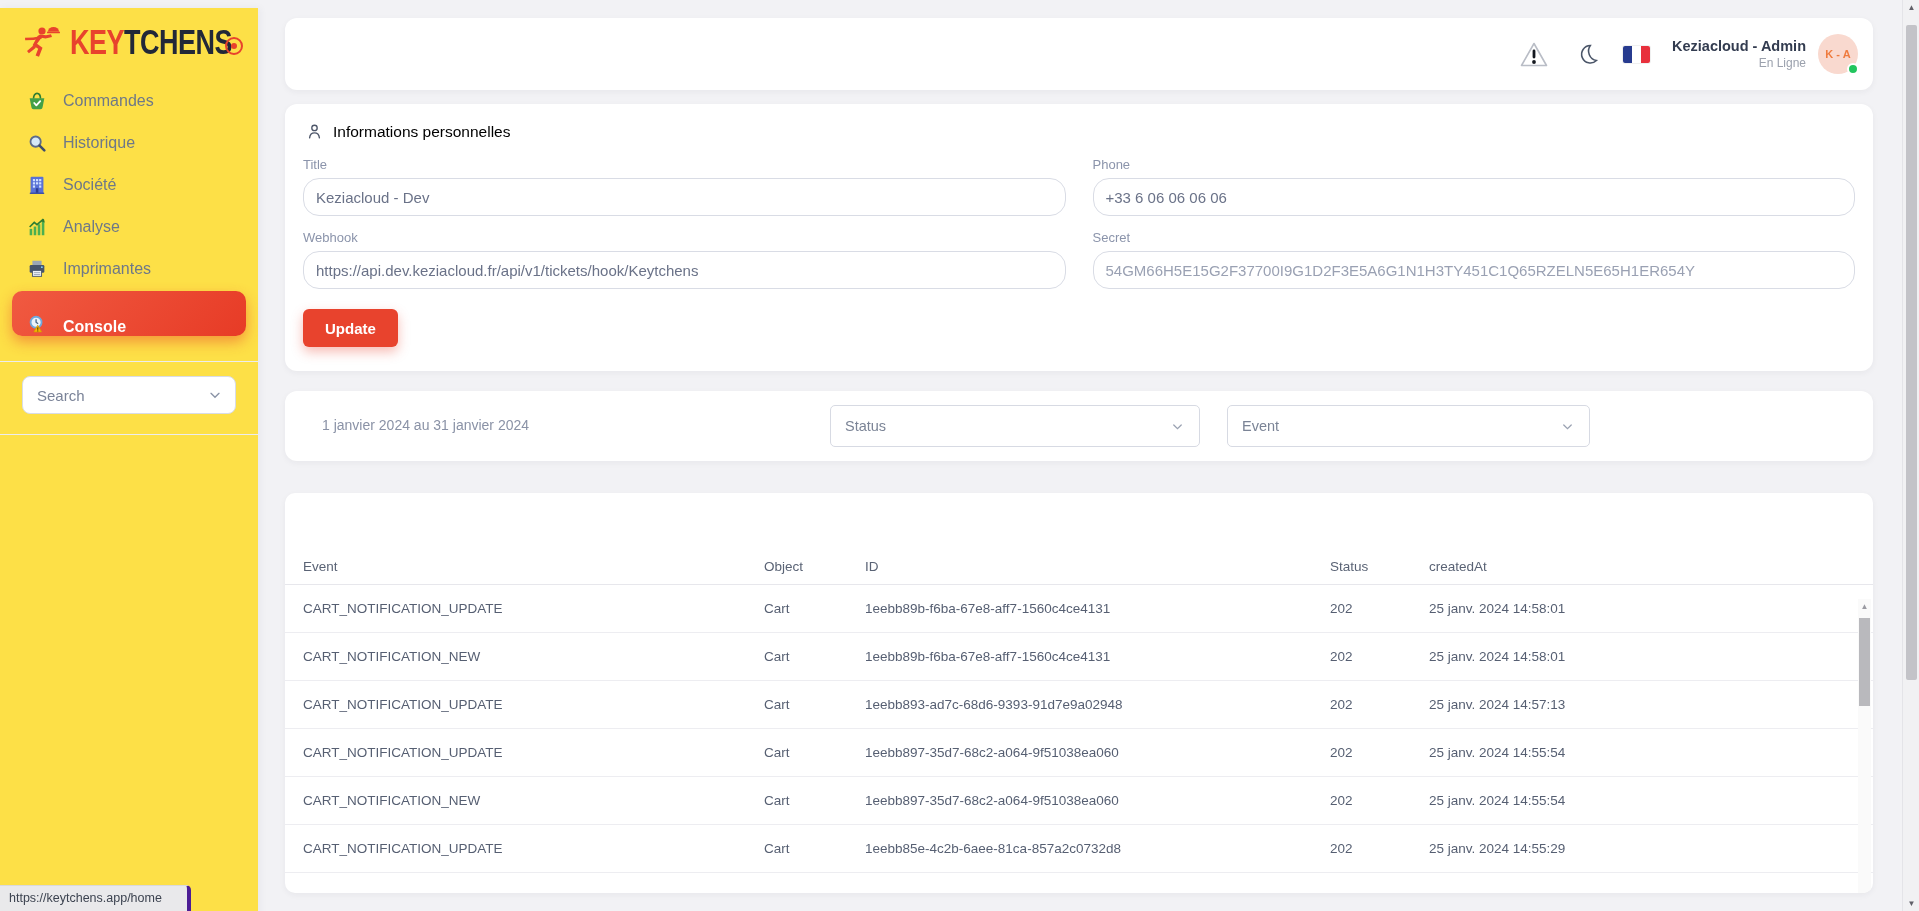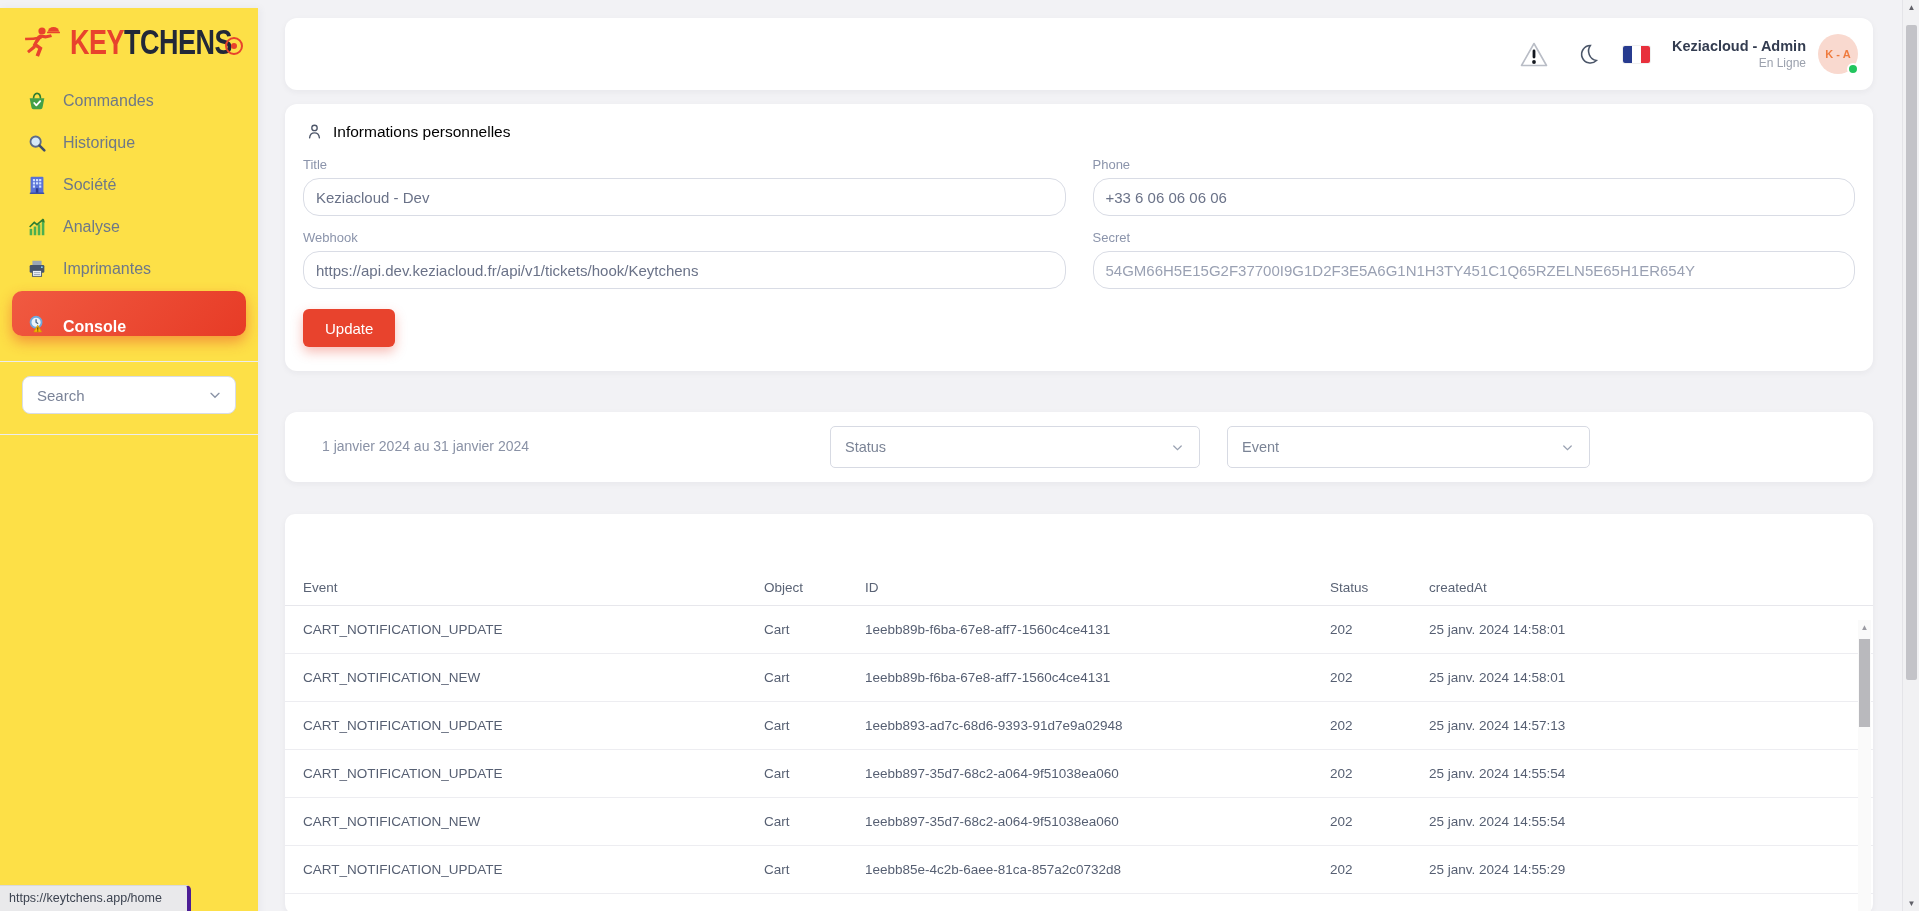--- a/index.html
+++ b/index.html
@@ -56,24 +56,24 @@
 
   .form-card { margin-top:14px; padding:16px 18px 24px 18px; }
   .section-head { display:flex; align-items:center; gap:9px; margin:2px 0 16px 2px;
             font-size:15.5px; color:#000000; }
   .form-grid { display:grid; grid-template-columns:1fr 1fr; column-gap:27px; row-gap:14px; }
   .field label { display:block; font-size:13px; color:#8b94ab; margin-bottom:6px; }
   .field input { width:100%; height:38px; border:1px solid #d9dce5; border-radius:16px; padding:0 12px;
             font-family:"Liberation Sans",sans-serif; font-size:15px; color:#6a7288; background:#fff; outline:none; }
   .field input.secret { color:#9aa1b3; }
   .update-btn { margin-top:20px; background:#e8432d; color:#fff; border:none; border-radius:6px;
-            height:38px; padding:0 22px; font-size:15px; font-weight:normal; cursor:pointer;
+            height:38px; padding:0 22px; font-size:15px; font-weight:bold; cursor:pointer;
             font-family:"Liberation Sans",sans-serif; box-shadow:0 5px 12px rgba(232,67,45,.35); }
 
-  .filter-card { margin-top:41px; height:70px; position:relative;padding-left:45px; }
+  .filter-card { margin-top:20px; height:70px; position:relative;padding-left:45px; }
   .date-range { position:absolute; left:37px; top:26px; font-size:14px; color:#8a92a6; cursor:pointer; }
   .dropdown { position:absolute; top:14px; height:42px; border:1px solid #d7dae3; border-radius:5px;
             background:#fff; display:flex; align-items:center; justify-content:space-between;
             padding:0 14px 0 14px; font-size:14.5px; color:#7b8496; cursor:pointer; }
   .dd-status { left:545px; width:370px; }
   .dd-event  { left:942px; width:363px; }
 
   .table-card { margin-top:32px; height:400px; position:relative; border-radius:10px; overflow:hidden; }
   .t-grid { display:grid; grid-template-columns:461px 101px 465px 99px auto; align-items:center;
             padding-left:18px; }

